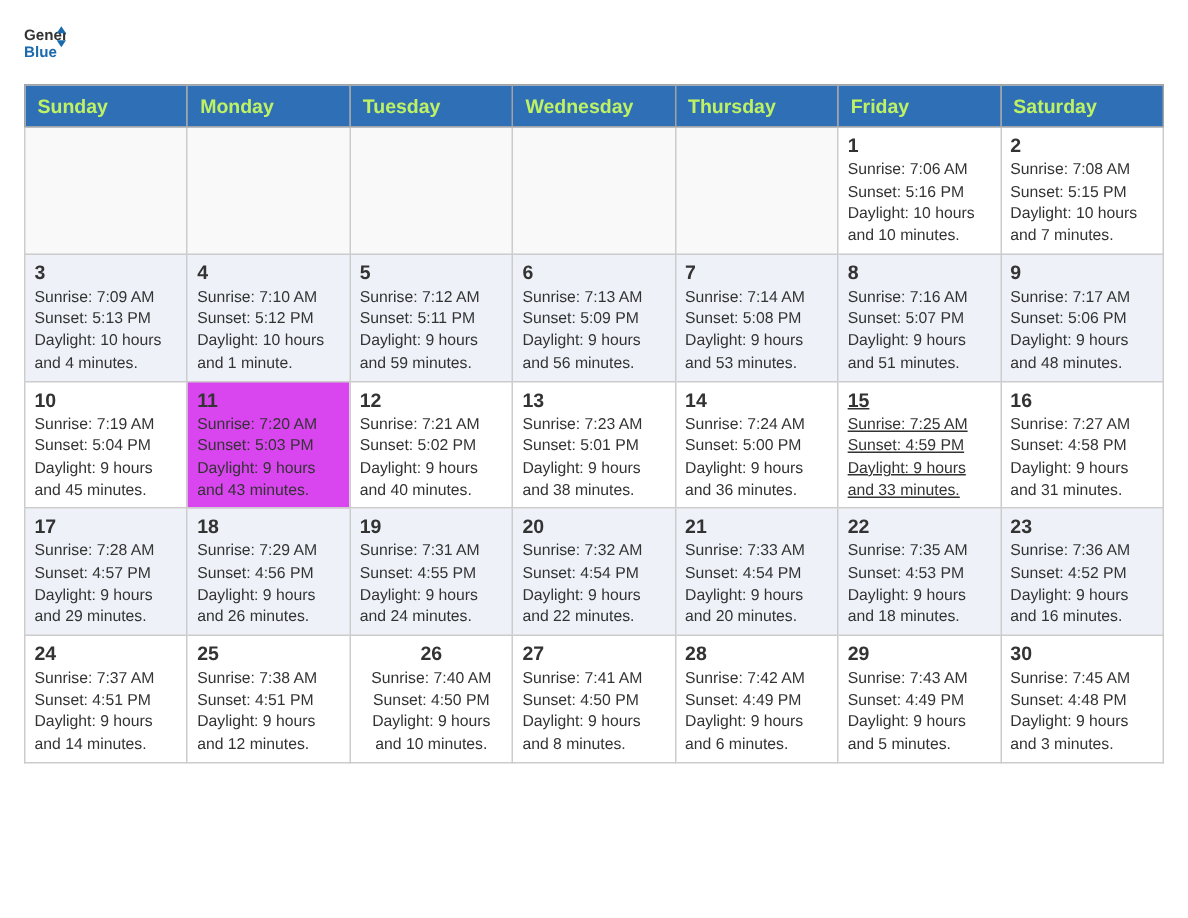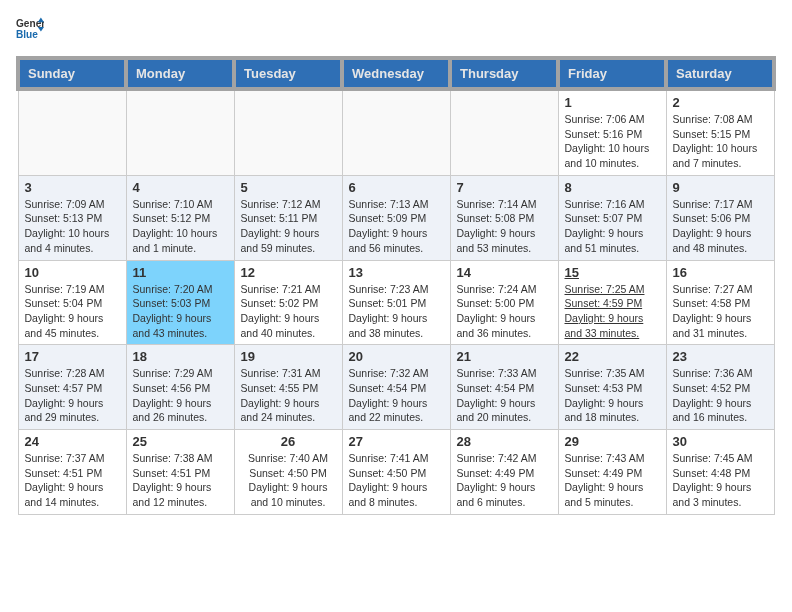--- a/index.html
+++ b/index.html
@@ -37,25 +37,25 @@
       font-size: 16px;
       color: #333;
       margin-top: 2px;
     }
     .calendar {
       width: 100%;
       border-collapse: collapse;
     }
     .calendar th {
       background-color: #2f6fb5;
-      color: #e5e5e5;
+      color: #bef264;
       text-align: left;
       padding: 6px 8px;
       font-size: 13px;
-      border: 4px solid #a3a3a3;
+      border: 1px solid #a3a3a3;
     }
     .calendar td {
       border: 1px solid #ccc;
       vertical-align: top;
       padding: 4px 6px;
       width: calc(100% / 7);
       min-height: 80px;
       font-size: 11px;
       color: #333;
       background: #fff;
@@ -172,21 +172,21 @@
 Daylight: 9 hours and 48 minutes.</div>
         </td>
       </tr>
       <tr>
         <td style="background: rgb(255, 255, 255);">
           <span class="day-number">10</span>
           <div class="day-info">Sunrise: 7:19 AM
 Sunset: 5:04 PM
 Daylight: 9 hours and 45 minutes.</div>
         </td>
-        <td style="background: #7dd3fc; margin-left: 48px;">
+        <td style="background: #d946ef; margin-left: 48px;">
           <span class="day-number">11</span>
           <div class="day-info">Sunrise: 7:20 AM
 Sunset: 5:03 PM
 Daylight: 9 hours and 43 minutes.</div>
         </td>
         <td style="background: rgb(255, 255, 255);">
           <span class="day-number">12</span>
           <div class="day-info">Sunrise: 7:21 AM
 Sunset: 5:02 PM
 Daylight: 9 hours and 40 minutes.</div>

